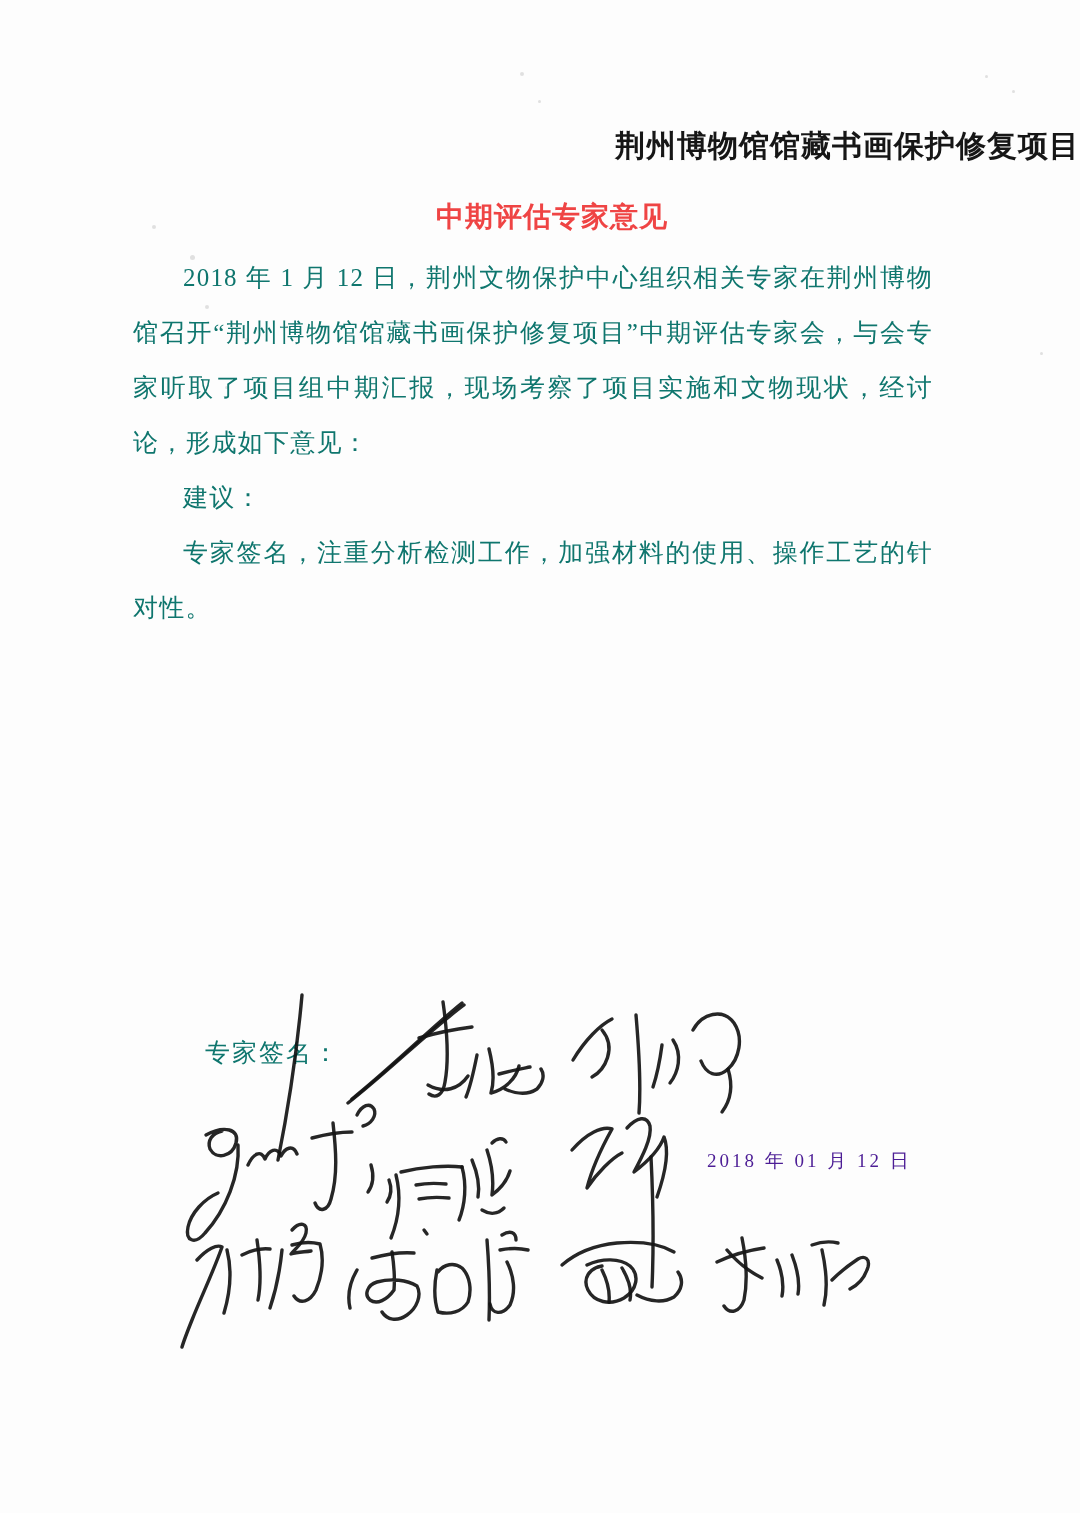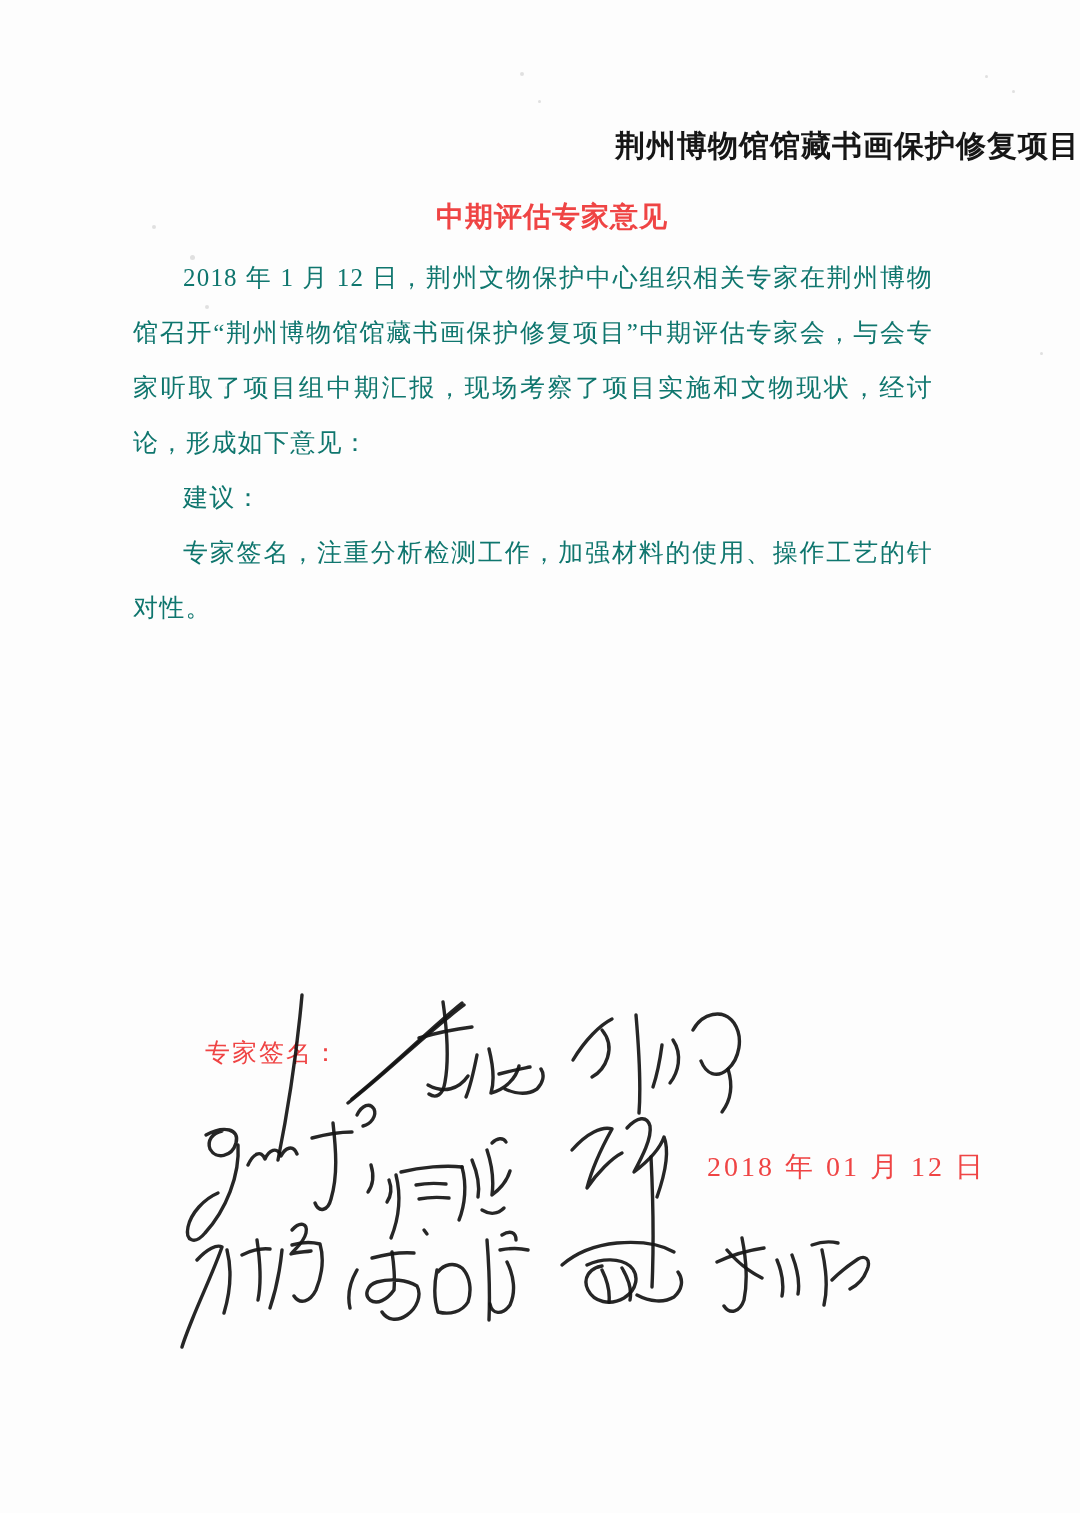--- a/index.html
+++ b/index.html
@@ -49,28 +49,28 @@
   }
   .doc-body p {
     margin: 0;
     text-indent: 2em;
   }
   .sig-label {
     position: absolute;
     top: 1036px; left: 205px;
     font-size: 25px;
     letter-spacing: 2px;
-    color: #ef4444;
+    color: #0f766e;
   }
   .sig-date {
     position: absolute;
     top: 1148px; left: 707px;
-    font-size: 28px;
+    font-size: 19px;
     letter-spacing: 3px;
-    color: #ef4444;
+    color: #4c1d95;
   }
   .sig-svg {
     position: absolute;
     top: 975px; left: 0;
     width: 1080px;
     height: 420px;
   }
   .sig-svg path {
     fill: none;
     stroke: #141414;

